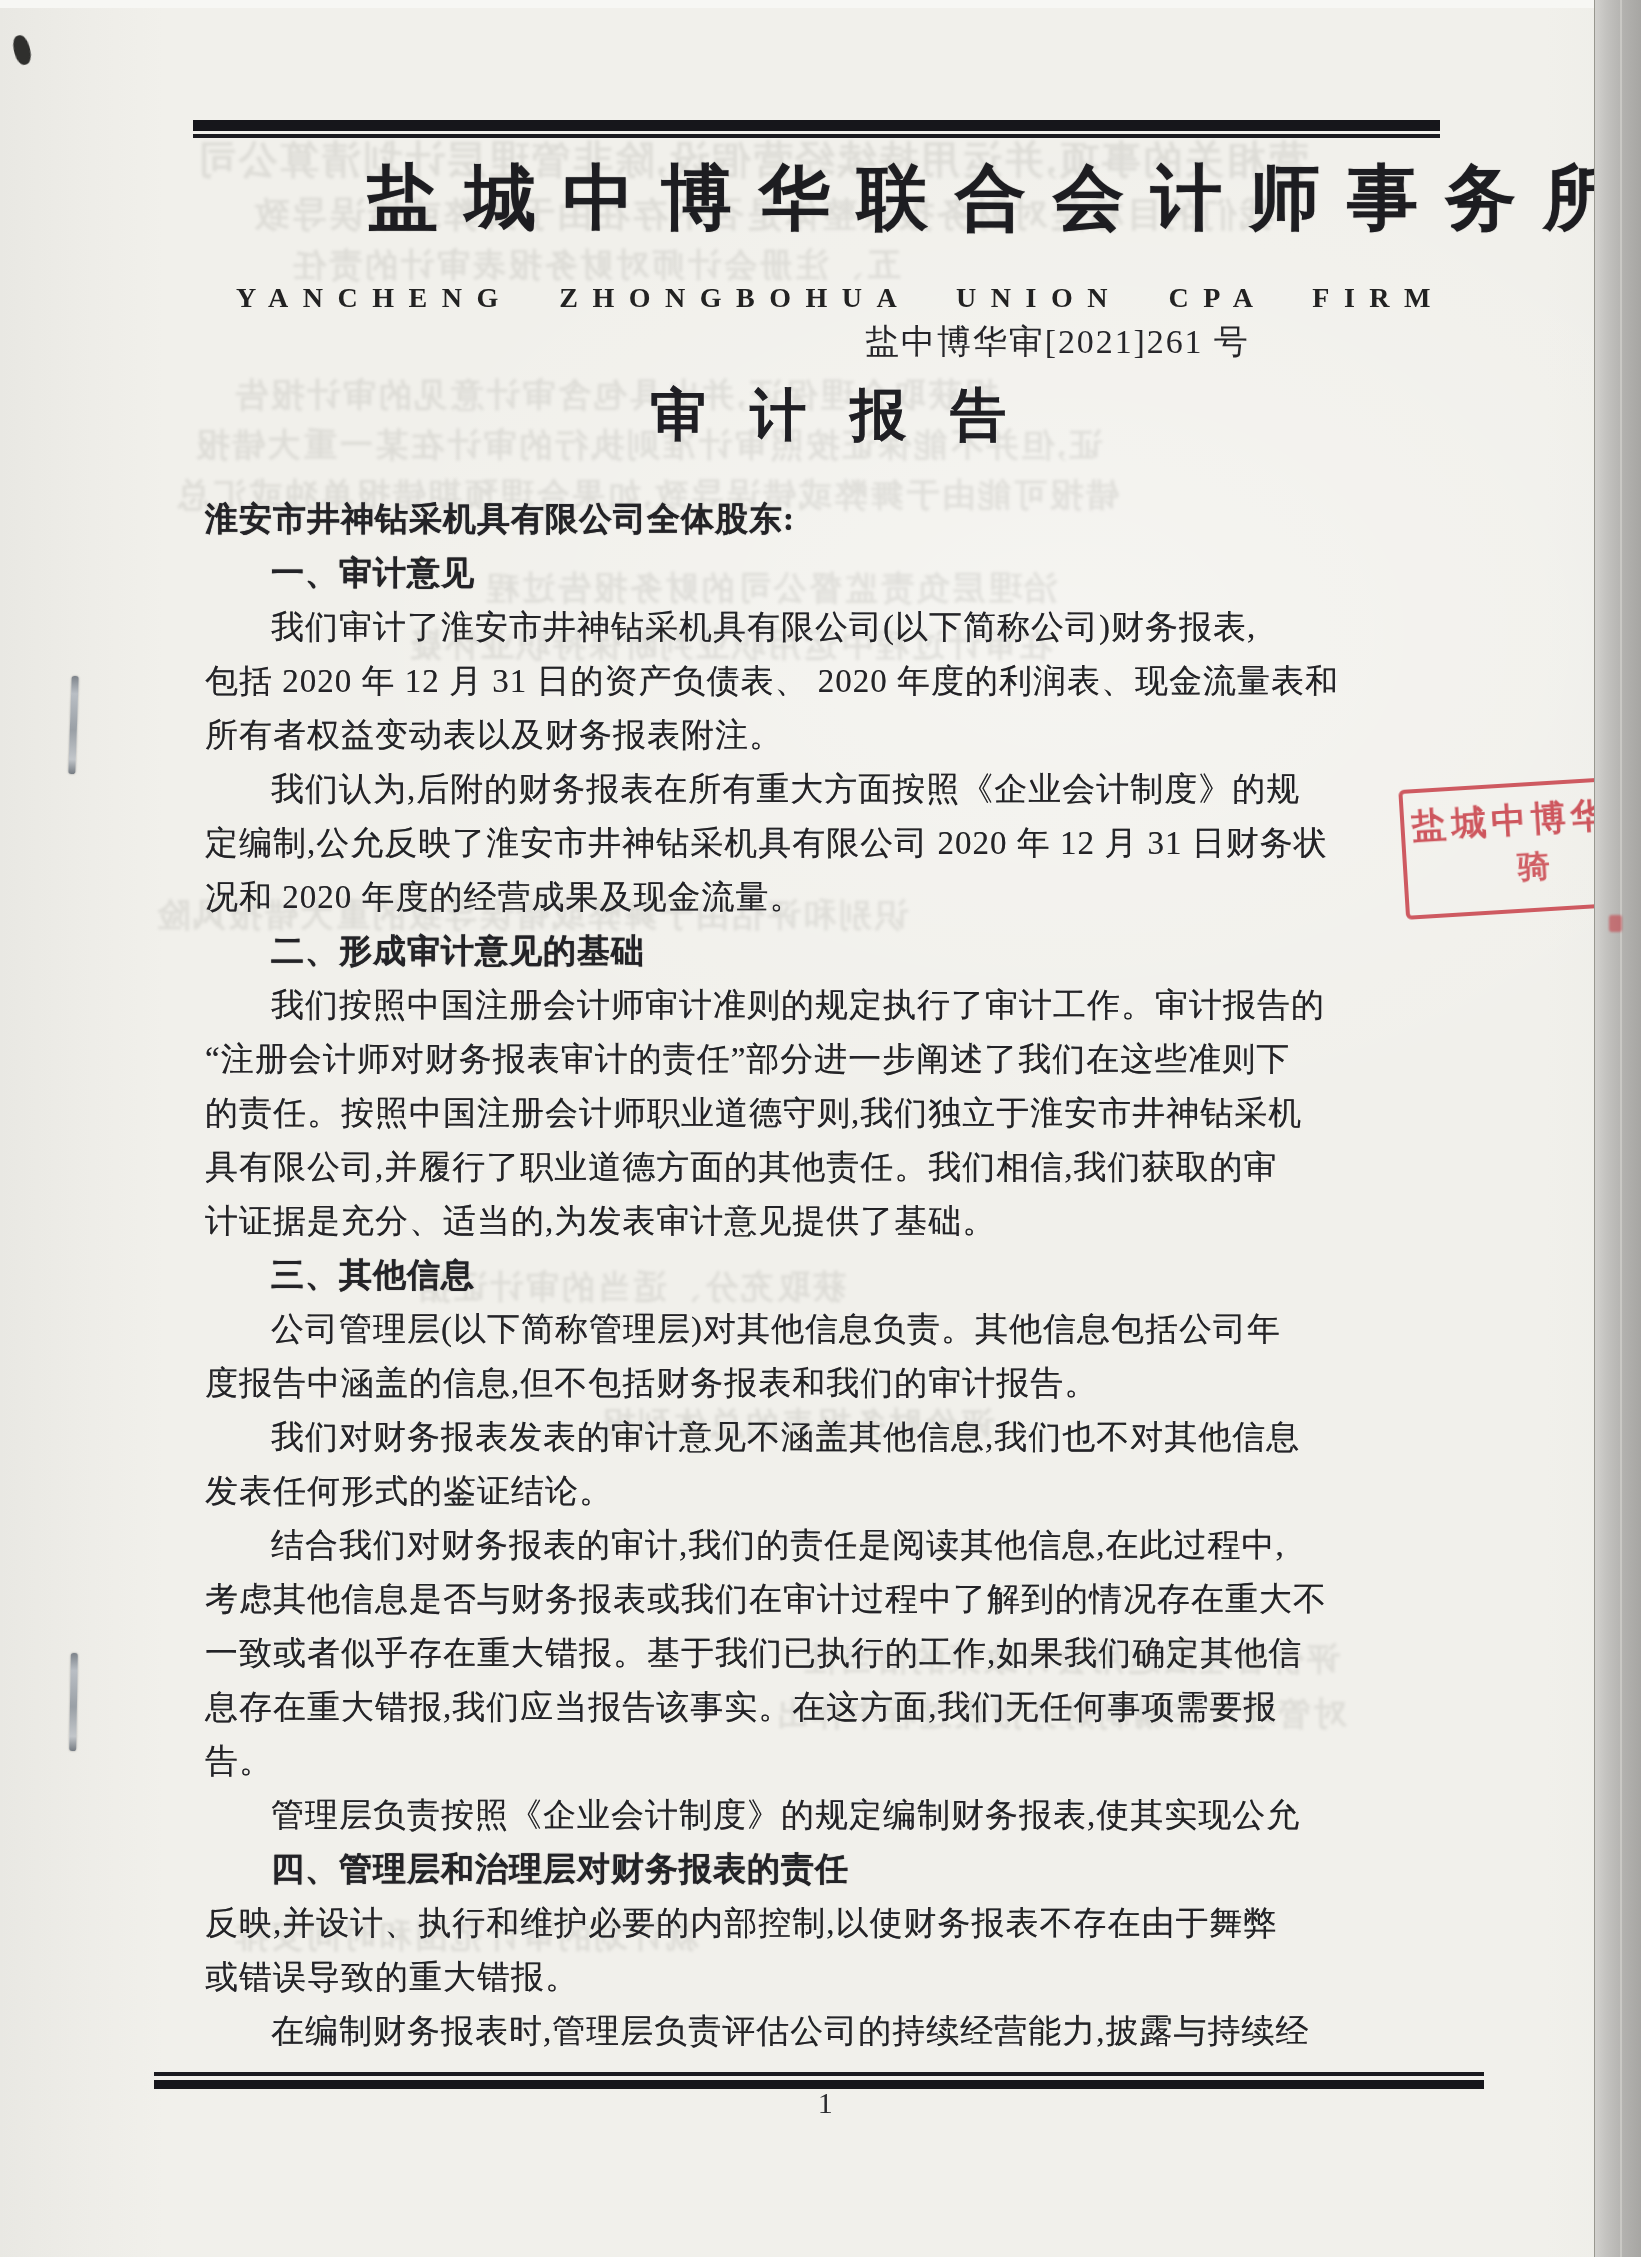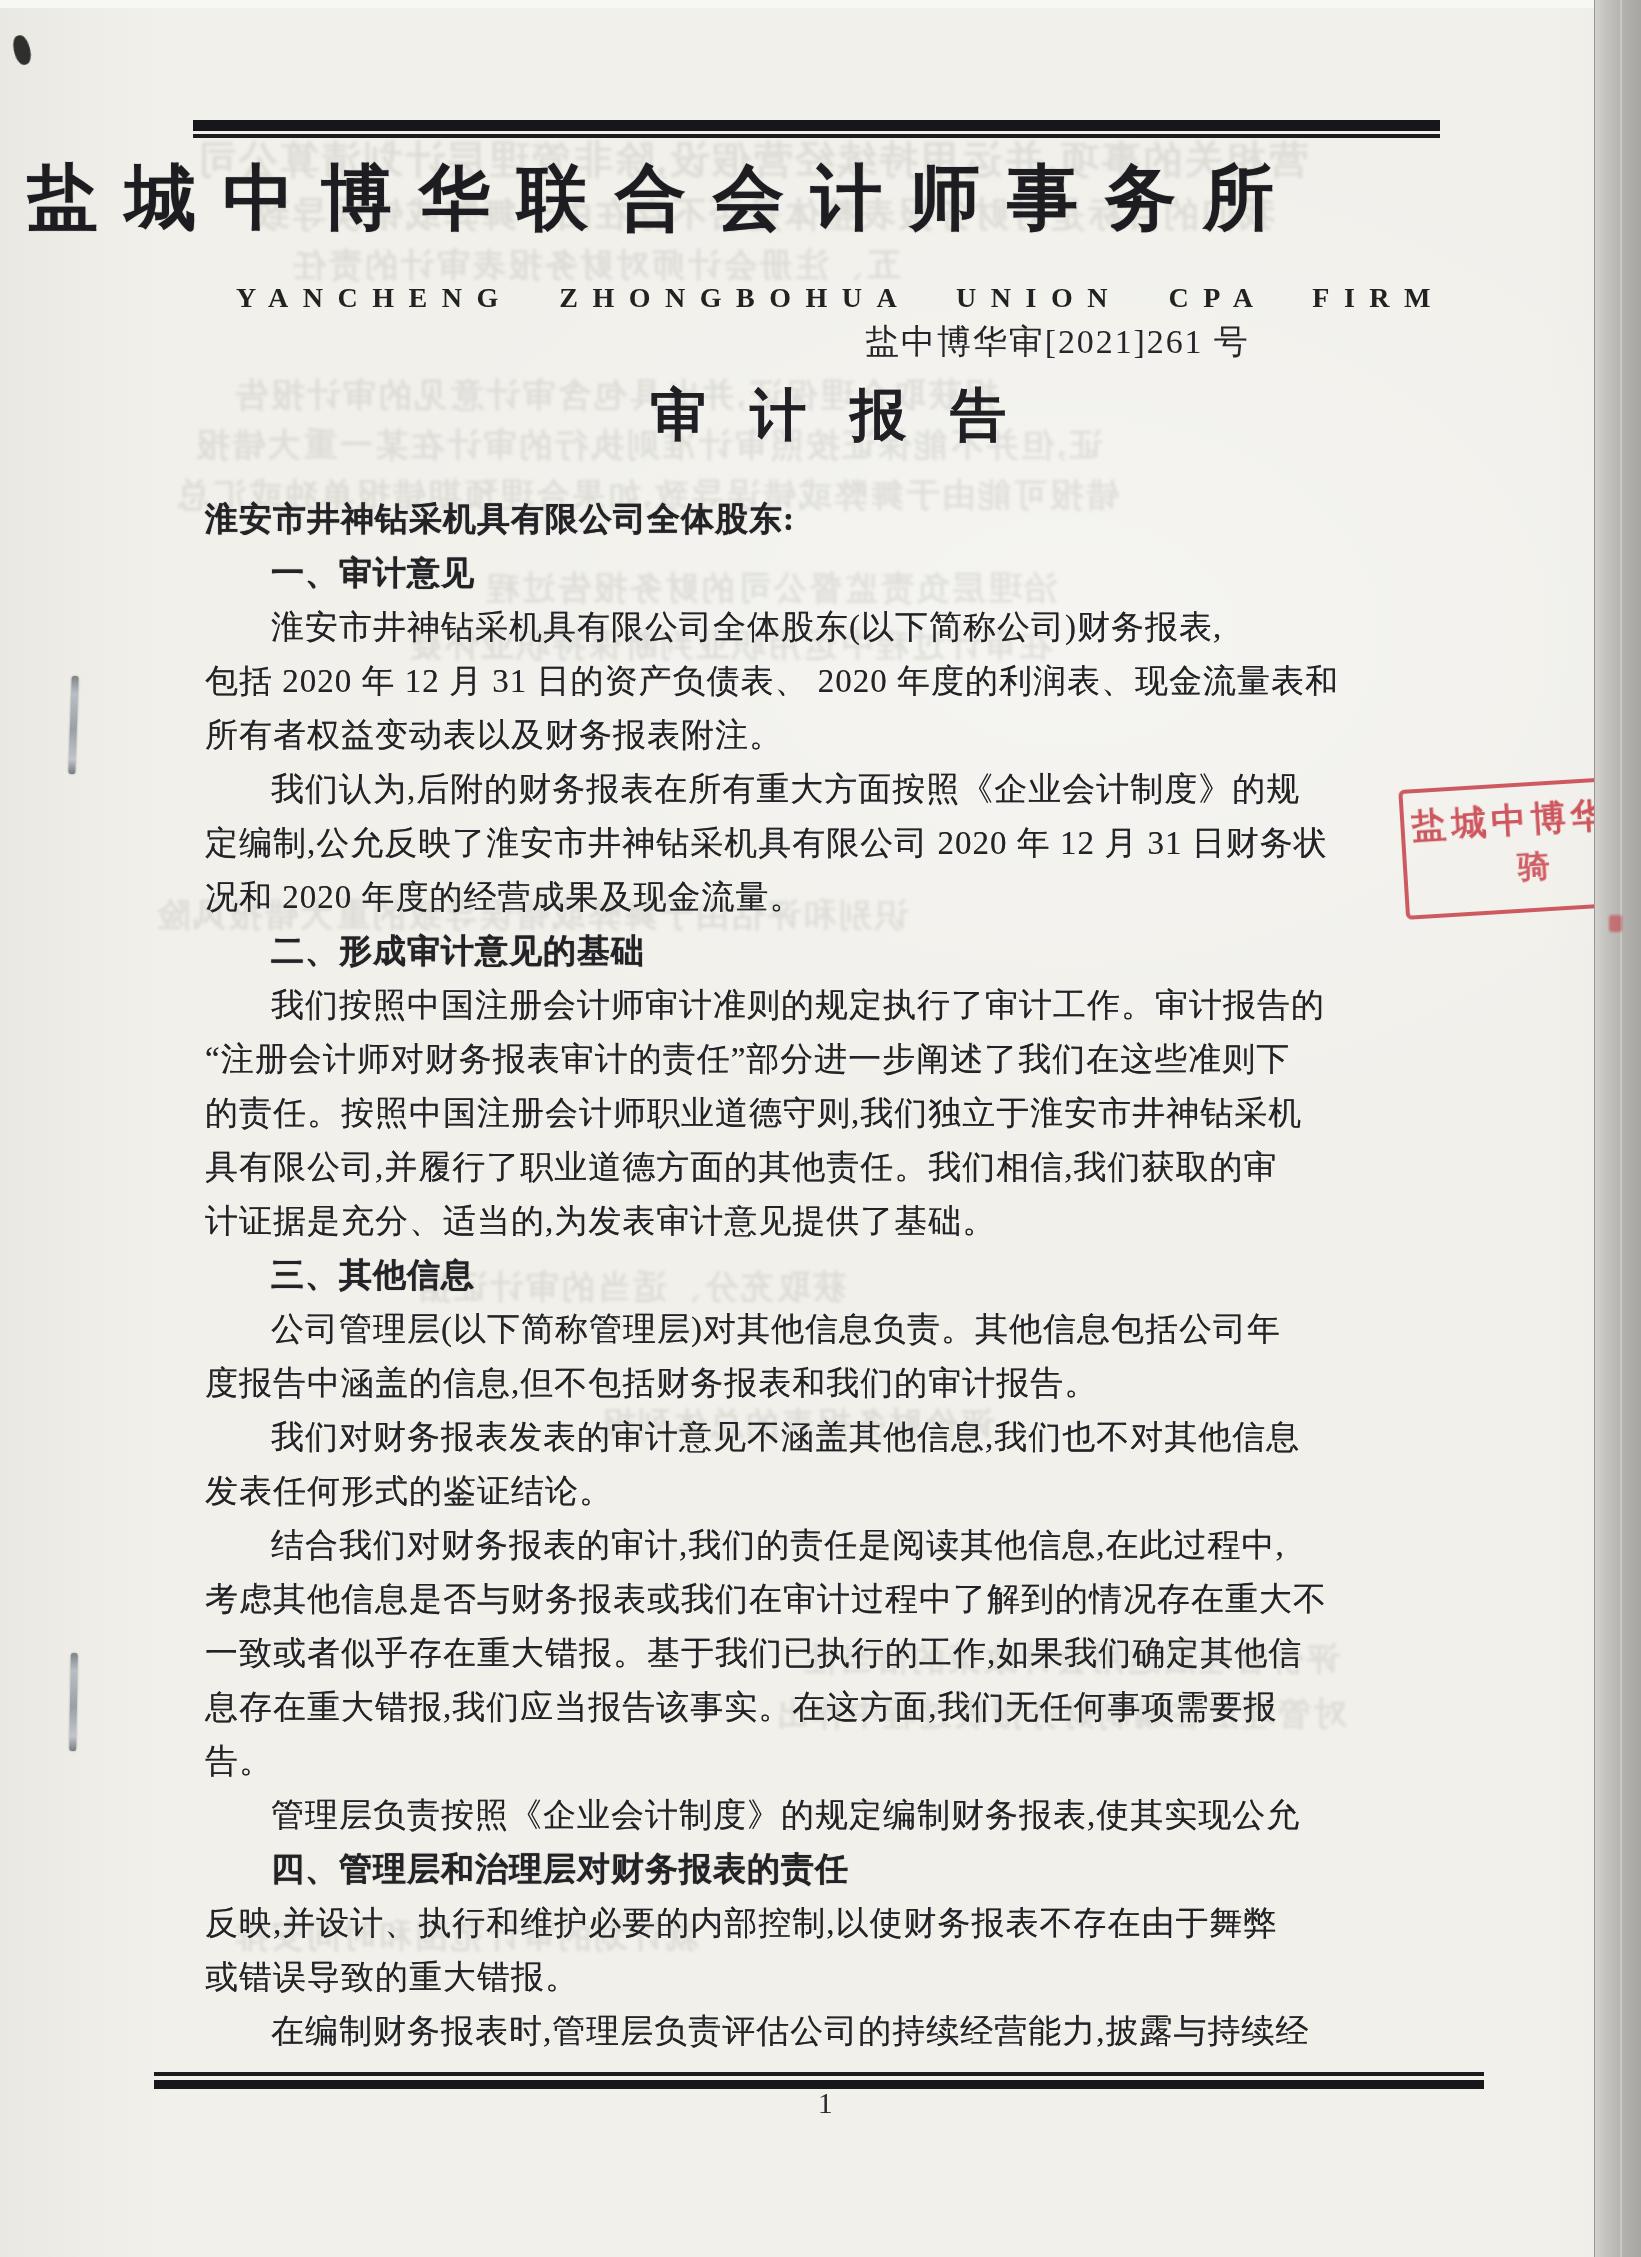--- a/index.html
+++ b/index.html
@@ -20,21 +20,21 @@
   .rule-top .thick{height:10.6px;background:#16161b;}
   .rule-top .gap{height:3.9px;}
   .rule-top .thin{height:3.9px;background:#1b1b20;}
   .rule-bottom{position:absolute;left:154px;top:2072px;width:1330px;}
   .rule-bottom .thin{height:3.9px;background:#1b1b20;}
   .rule-bottom .gap{height:3.9px;}
   .rule-bottom .thick{height:9.7px;background:#16161b;}
   
   .firm-cn{
     position:absolute;left:0;top:151px;width:100%;
-    text-align:left;font-size:71px;font-weight:700;
+    text-align:right;font-size:71px;font-weight:700;
     letter-spacing:27px;text-indent:27px;white-space:nowrap;
     color:#1d1d21;text-shadow:0 0 1px rgba(0,0,0,.55);
   }
   .firm-en{
     position:absolute;left:0;top:282px;width:100%;
     text-align:center;font-size:28px;font-weight:700;
     letter-spacing:14.5px;word-spacing:25px;white-space:nowrap;color:#222;margin-left:20px;
   }
   .refnum{
     position:absolute;left:237px;top:319px;width:100%;
@@ -132,21 +132,21 @@
     </div>
 
     <div class="firm-cn">盐城中博华联合会计师事务所</div>
     <div class="firm-en">YANCHENG ZHONGBOHUA UNION CPA FIRM</div>
     <div class="refnum">盐中博华审[2021]261 号</div>
     <div class="report-title">审计报告</div>
 
     <div class="body-block">
         <div class="ln hd">淮安市井神钻采机具有限公司全体股东:</div>
         <div class="ln hd ind">一、审计意见</div>
-        <div class="ln ind">淮安市井神钻采机具有限公司全体股东(以下简称公司)财务报表,</div>
+        <div class="ln ind">我们审计了淮安市井神钻采机具有限公司(以下简称公司)财务报表,</div>
         <div class="ln">包括 2020 年 12 月 31 日的资产负债表、 2020 年度的利润表、现金流量表和</div>
         <div class="ln">所有者权益变动表以及财务报表附注。</div>
         <div class="ln ind">我们认为,后附的财务报表在所有重大方面按照《企业会计制度》的规</div>
         <div class="ln">定编制,公允反映了淮安市井神钻采机具有限公司 2020 年 12 月 31 日财务状</div>
         <div class="ln">况和 2020 年度的经营成果及现金流量。</div>
         <div class="ln hd ind">二、形成审计意见的基础</div>
         <div class="ln ind">我们按照中国注册会计师审计准则的规定执行了审计工作。审计报告的</div>
         <div class="ln">“注册会计师对财务报表审计的责任”部分进一步阐述了我们在这些准则下</div>
         <div class="ln">的责任。按照中国注册会计师职业道德守则,我们独立于淮安市井神钻采机</div>
         <div class="ln">具有限公司,并履行了职业道德方面的其他责任。我们相信,我们获取的审</div>

